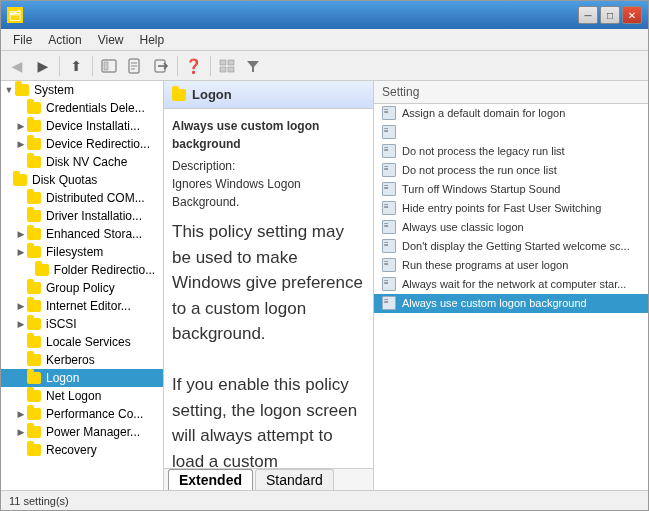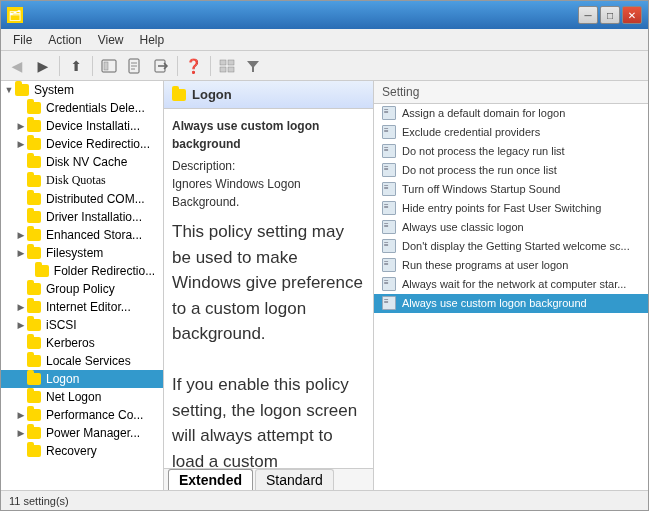--- a/index.html
+++ b/index.html
@@ -397,21 +397,21 @@
         </div>
         <span class="label">Device Redirectio...</span>
       </div>
       <div class="tree-item" style="padding-left:14px;">
         <span class="arrow"></span>
         <div class="folder-icon">
           <div class="folder-yellow"></div>
         </div>
         <span class="label">Disk NV Cache</span>
       </div>
-      <div class="tree-item" style="padding-left:14px;font-family:Liberation Serif, serif;">
+      <div class="tree-item" style="">
         <span class="arrow"></span>
         <div class="folder-icon">
           <div class="folder-yellow"></div>
         </div>
         <span class="label">Disk Quotas</span>
       </div>
       <div class="tree-item" style="padding-left:14px;">
         <span class="arrow"></span>
         <div class="folder-icon">
           <div class="folder-yellow"></div>
@@ -465,28 +465,28 @@
         <div class="folder-icon">
           <div class="folder-yellow"></div>
         </div>
         <span class="label">iSCSI</span>
       </div>
       <div class="tree-item" style="padding-left:14px;">
         <span class="arrow"></span>
         <div class="folder-icon">
           <div class="folder-yellow"></div>
         </div>
+        <span class="label">Locale Services</span>
+      </div>
+      <div class="tree-item" style="padding-left:14px;">
+        <span class="arrow"></span>
+        <div class="folder-icon">
+          <div class="folder-yellow"></div>
+        </div>
         <span class="label">Kerberos</span>
-      </div>
-      <div class="tree-item" style="padding-left:14px;">
-        <span class="arrow"></span>
-        <div class="folder-icon">
-          <div class="folder-yellow"></div>
-        </div>
-        <span class="label">Locale Services</span>
       </div>
       <div class="tree-item selected" style="padding-left:14px;">
         <span class="arrow"></span>
         <div class="folder-icon">
           <div class="folder-yellow"></div>
         </div>
         <span class="label">Logon</span>
       </div>
       <div class="tree-item" style="padding-left:14px;">
         <span class="arrow"></span>
@@ -547,21 +547,20 @@
         <div class="list-item">
           <div class="list-icon">
               <div class="policy-icon"></div>
             </div>
           <span>Assign a default domain for logon</span>
         </div>
         <div class="list-item">
           <div class="list-icon">
               <div class="policy-icon"></div>
             </div>
-          <span>Exclude credential providers</span>
         </div>
         <div class="list-item">
           <div class="list-icon">
               <div class="policy-icon"></div>
             </div>
           <span>Do not process the legacy run list</span>
         </div>
         <div class="list-item">
           <div class="list-icon">
               <div class="policy-icon"></div>

